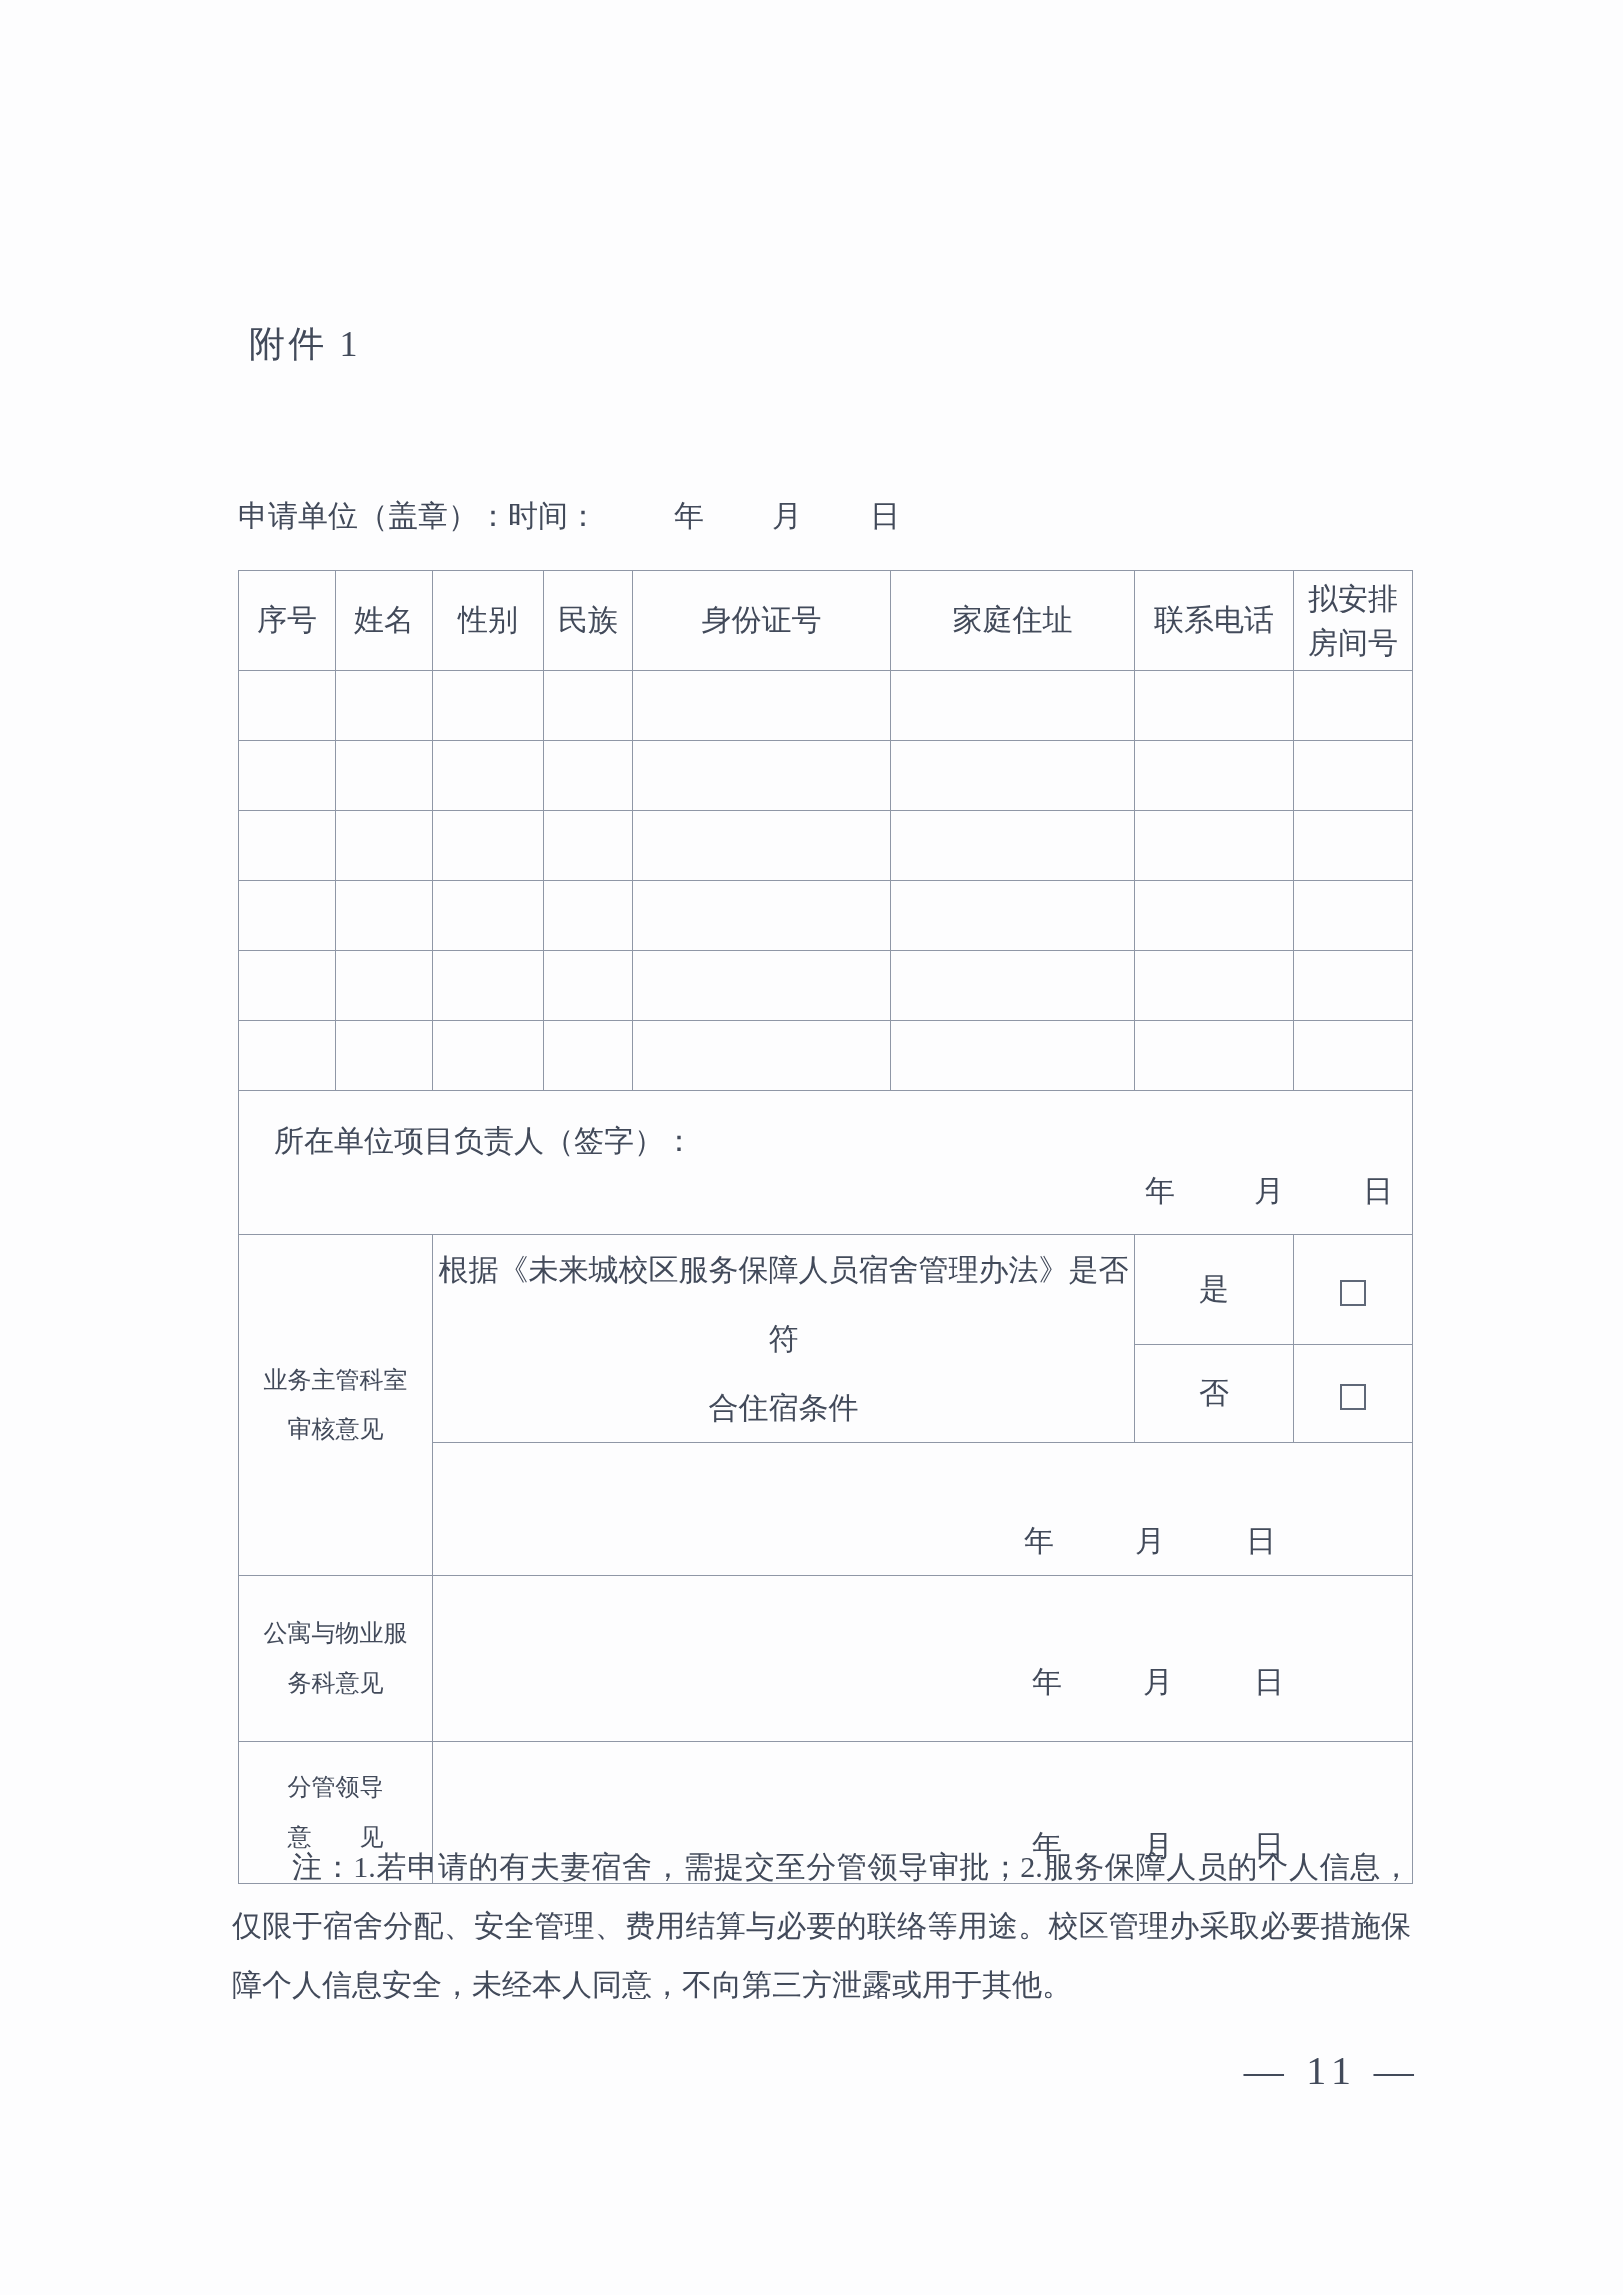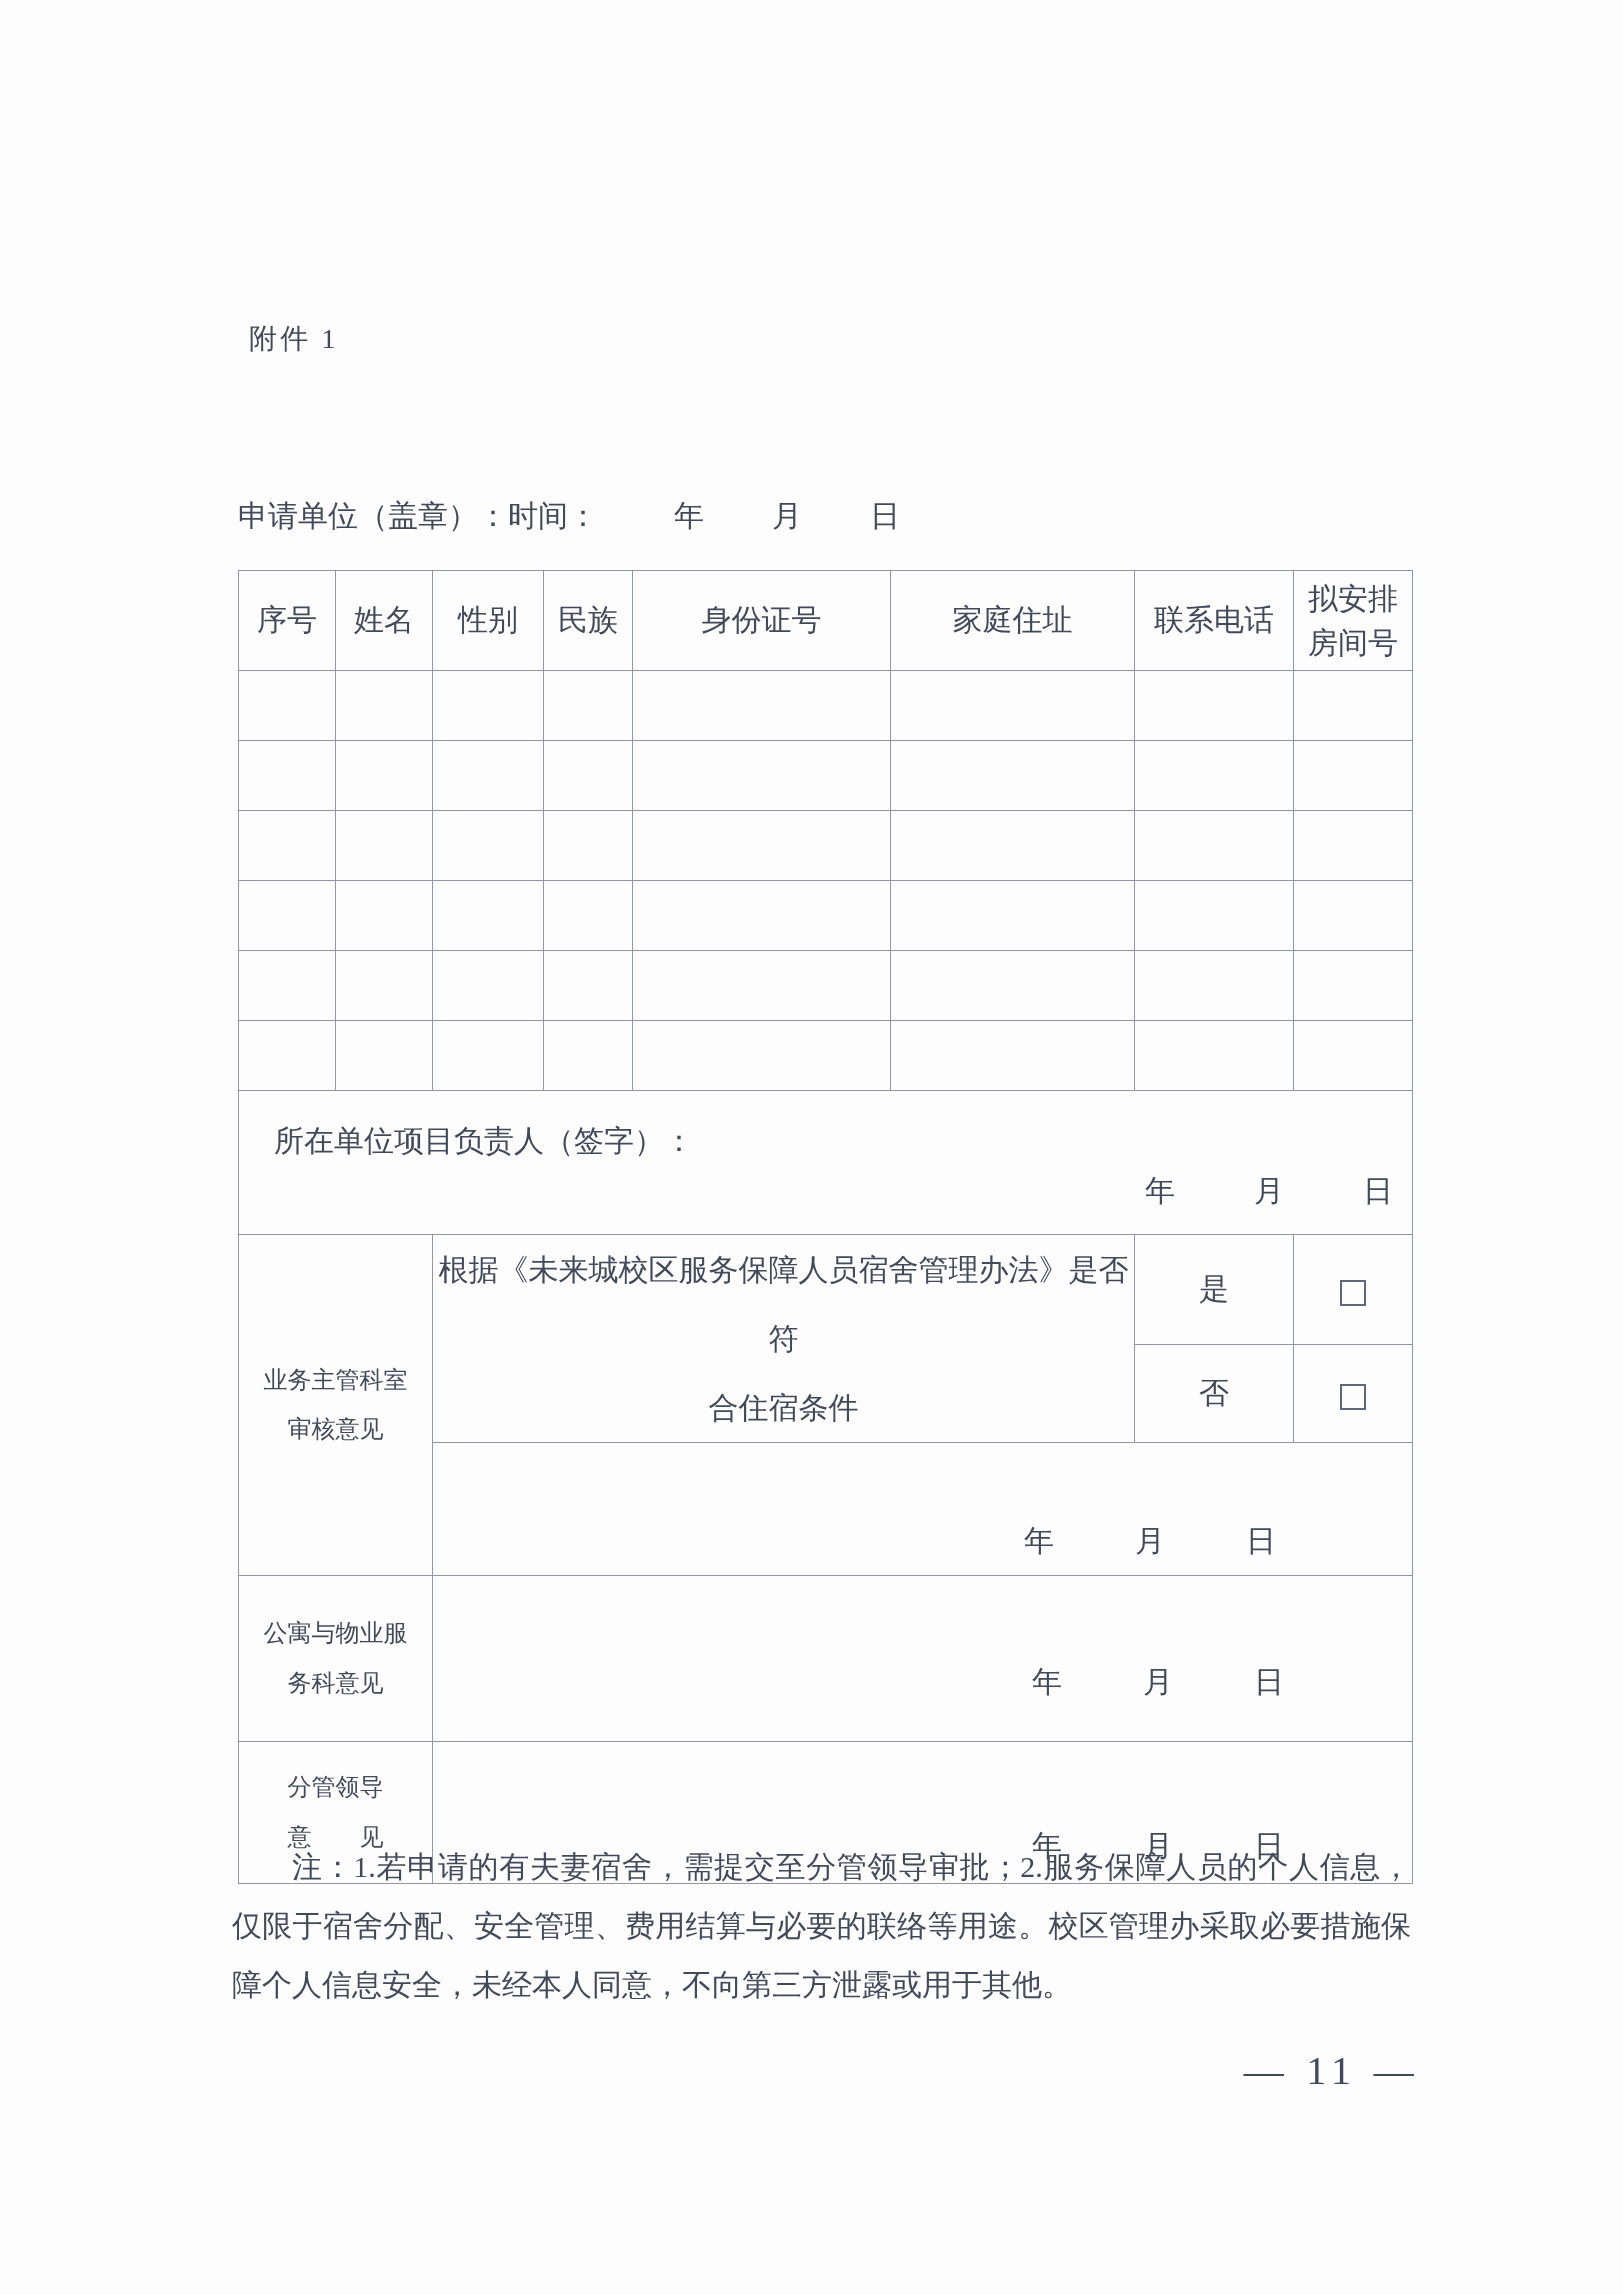--- a/index.html
+++ b/index.html
@@ -12,21 +12,21 @@
   .page{
     position:relative;
     width:1623px;height:2295px;
     background:var(--paper);
     color:var(--ink);
     font-family:"Liberation Serif","DejaVu Serif",serif;
     overflow:hidden;
   }
   .attachment{
     position:absolute;left:249px;top:320px;
-    font-size:28px;letter-spacing:3.2px;
+    font-size:36px;letter-spacing:3.2px;
   }
   .title{
     position:absolute;left:238px;top:406px;width:1173px;
     margin:0;text-align:center;
     font-family:"Liberation Sans","DejaVu Sans",sans-serif;
     font-size:40px;font-weight:bold;letter-spacing:6.3px;color:#3b4250;
   }
   .meta-row{
     position:absolute;left:238px;top:496px;width:1173px;
     display:flex;align-items:baseline;

